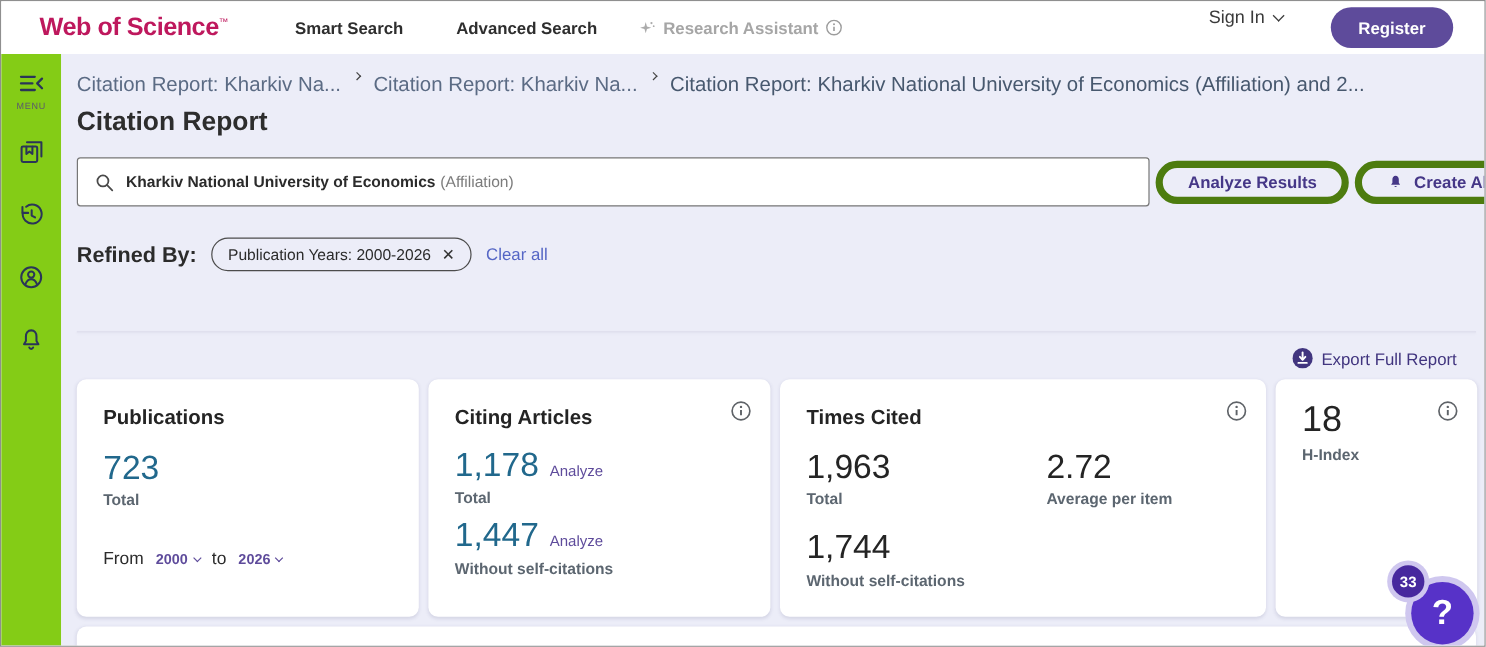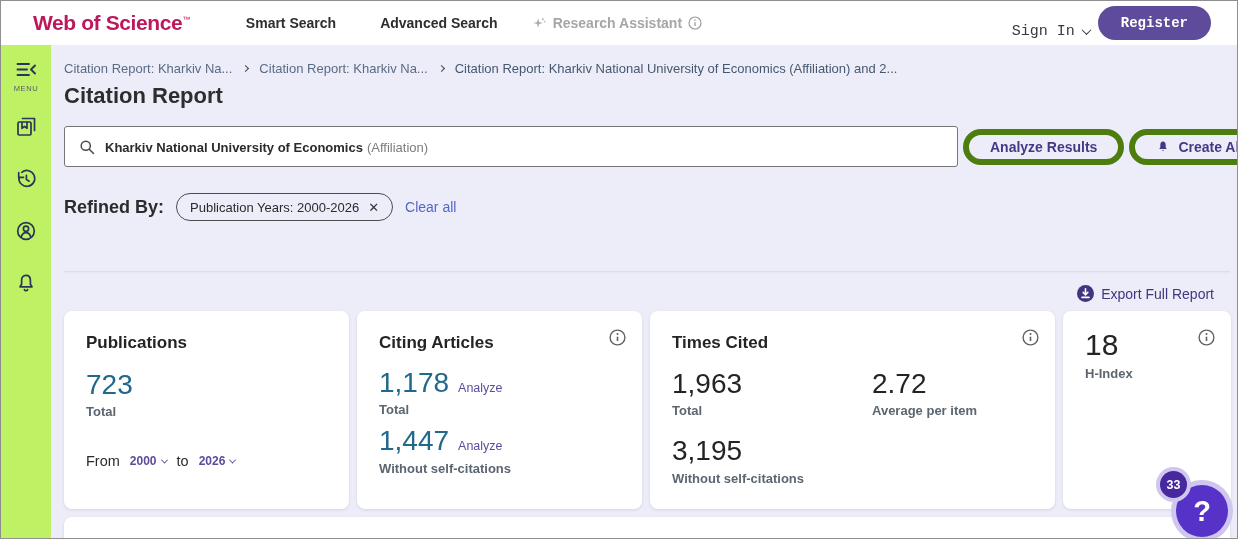--- a/index.html
+++ b/index.html
@@ -12,33 +12,33 @@
     position:relative;
     color:#2b2b2b;
   }
   
   .topbar { height:44px; background:#fff; display:flex; align-items:center; padding:0 26px 0 32px; }
   .logo { font-size:21px; font-weight:700; color:#be185d; letter-spacing:-0.4px; cursor:pointer; white-space:nowrap; }
   .logo sup { font-size:8px; font-weight:400; vertical-align:super; }
   .topnav { display:flex; align-items:center; margin-left:56px; gap:44px; }
   .navlink { font-size:14px; font-weight:700; color:#2e2e2e; cursor:pointer; white-space:nowrap; }
   .ra { display:flex; align-items:center; gap:6px; color:#a6a6a6; font-size:14px; font-weight:700; margin-left:34px; }
-  .top-right { margin-left:auto; display:flex; align-items:flex-end; gap:8px;font-family:Liberation Mono, monospace; }
+  .top-right { margin-left:auto; display:flex; align-items:flex-start; gap:40px; }
   .signin { display:flex; align-items:center; gap:8px; font-size:15px; color:#3a3a3a; cursor:pointer; }
   .chev { width:7px; height:7px; border-right:1.6px solid currentColor; border-bottom:1.6px solid currentColor; display:inline-block; transform:rotate(45deg) translate(-1px,-1px); }
   .register-btn { height:34px; padding:0 23px; border:none; border-radius:17px; background:#5E4B9B; color:#fff; font-family:inherit; font-size:14px; font-weight:700; cursor:pointer; }
   
   .shell { display:flex; height:493px; }
-  .sidebar { width:50px; background:#bef264; display:flex; flex-direction:column; align-items:center; padding-top:13px; flex:none; }
+  .sidebar { width:50px; background:#84cc16; display:flex; flex-direction:column; align-items:center; padding-top:13px; flex:none; }
   .side-ic { width:24px; height:24px; color:#2A3558; cursor:pointer; }
   .menu-label { font-size:7.5px; letter-spacing:0.6px; color:#5b5b6b; margin:2px 0 22px; }
   .side-gap { margin-bottom:28px; }
   .main { flex:1; background:#ECEDF8; padding:16px 7px 0 13px; position:relative; overflow:hidden; }
   
-  .crumbs { display:flex; align-items:center; gap:11px; font-size:13px; }
+  .crumbs { display:flex; gap:11px; font-size:17px; }
   .crumb { color:#5B6B84; cursor:pointer; white-space:nowrap; }
   .crumb.current { color:#47586E; cursor:default; }
   .crumb-sep { color:#444; width:5px; height:5px; border-right:1.4px solid currentColor; border-top:1.4px solid currentColor; display:inline-block; transform:rotate(45deg); }
   .page-title { margin-top:7px; font-size:22px; font-weight:700; color:#2d2d2d; }
   
   .search-row { margin-top:17px; display:flex; align-items:center; gap:5px; }
   .search-box { width:894px; height:41px; background:#fff; border:1px solid #767676; border-radius:3px; display:flex; align-items:center; padding:0 13px; gap:9px; cursor:text; flex:none; }
   .query { font-size:13px; font-weight:700; color:#2b2b2b; }
   .scope { font-size:13px; color:#7c7c7c; margin-left:4px; }
   .pill-btn { height:36px; padding:0 21px; border:6px solid #4d7c0f; border-radius:18px; background:transparent; color:#453787; font-family:inherit; font-size:14px; font-weight:700; display:flex; align-items:center; gap:8px; cursor:pointer; white-space:nowrap; }
@@ -259,21 +259,21 @@
         <div class="tc-grid">
           <div>
             <div class="stat dark">1,963</div>
             <div class="sub">Total</div>
           </div>
           <div>
             <div class="stat dark">2.72</div>
             <div class="sub">Average per item</div>
           </div>
           <div>
-            <div class="stat dark">3,195</div>
+            <div class="stat dark">1,744</div>
             <div class="sub">Without self-citations</div>
           </div>
         </div>
       </div>
 
       <div class="card" style="width:168px; padding-top:18px;">
         <span class="info-ic">
           <svg width="17" height="17" viewBox="0 0 17 17">
               <circle cx="8.5" cy="8.5" r="7.4" fill="none" stroke="#5f6368" stroke-width="1.4"></circle>
               <line x1="8.5" y1="7.7" x2="8.5" y2="12.1" stroke="#5f6368" stroke-width="1.6"></line>

